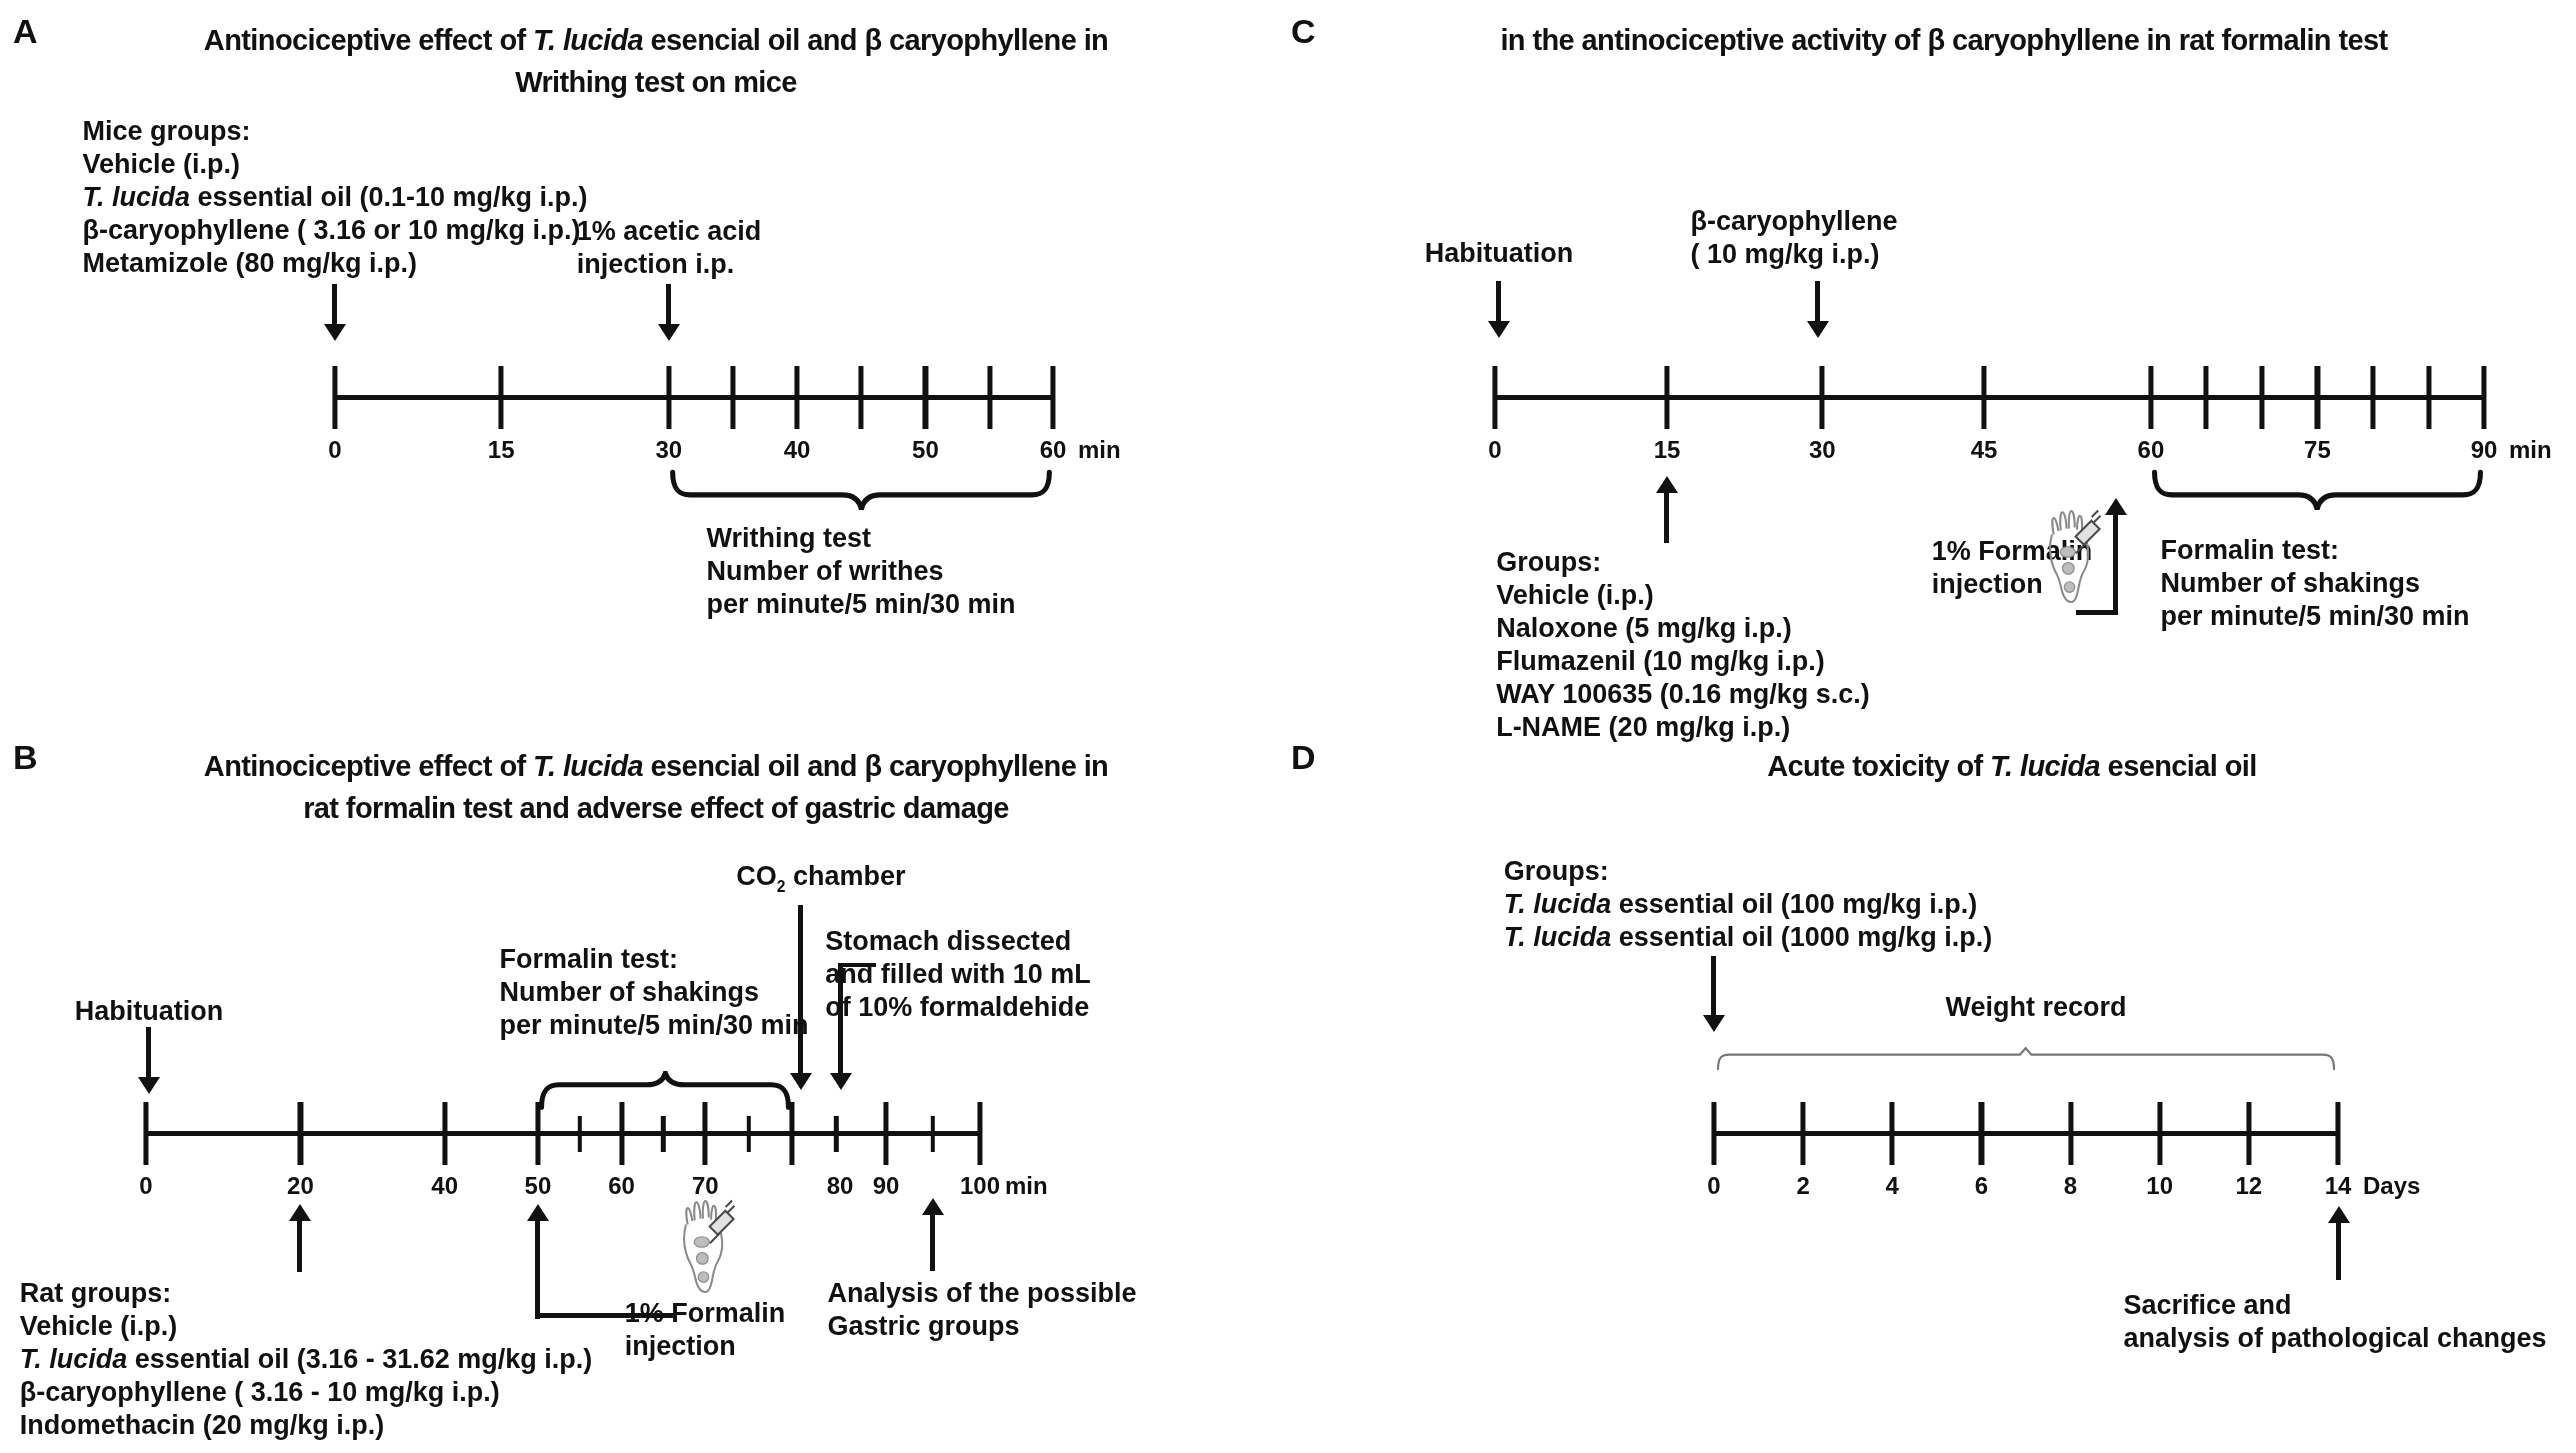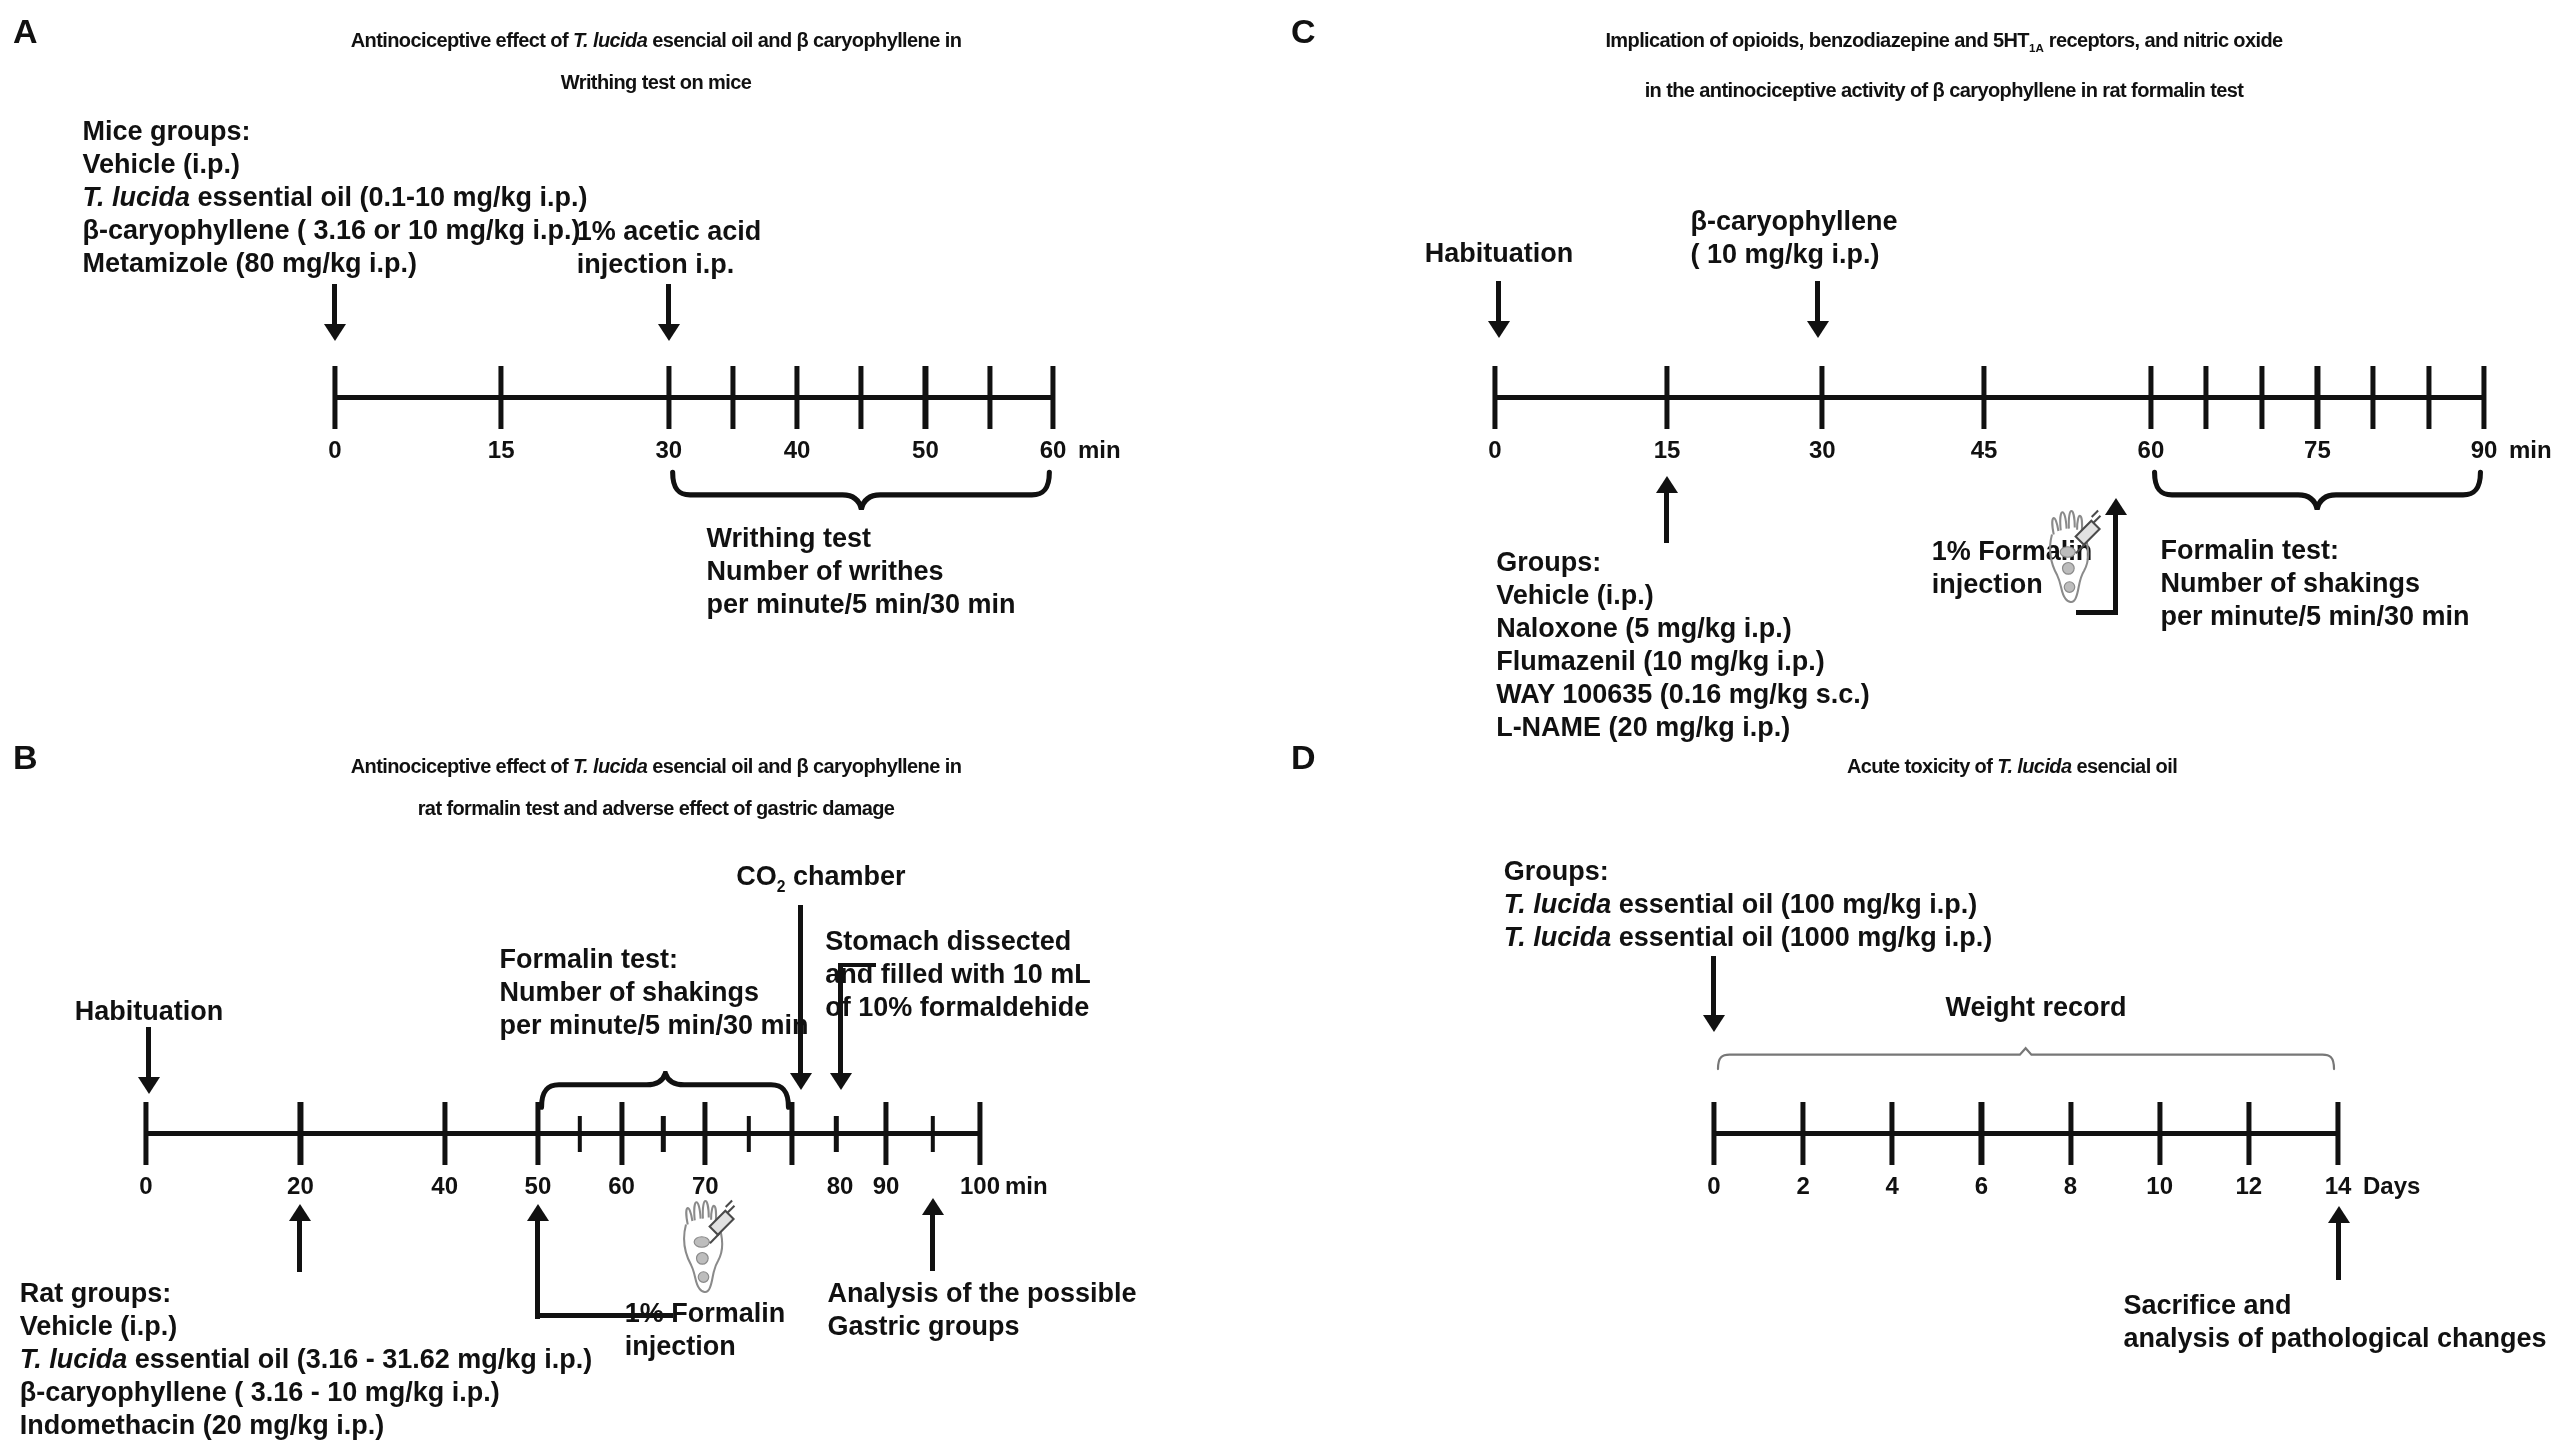--- a/index.html
+++ b/index.html
@@ -1,21 +1,21 @@
 <!DOCTYPE html>
 <html style="font-size:11.7px"><head>
 <meta charset="utf-8">
 <style>
   html,body{margin:0;padding:0;background:#fff;}
   #canvas{position:relative;width:2576px;height:1453px;background:#fff;overflow:hidden;
           font-family:"Liberation Sans",sans-serif;color:#111;}
   .panel{display:contents;}
   .panel-letter{position:absolute;font-size:34px;font-weight:bold;}
   .panel-title{position:absolute;transform:translateX(-50%);text-align:center;
-               font-size:20px;font-weight:bold;letter-spacing:-0.6px;line-height:42px;}
+               font-size:29px;font-weight:bold;letter-spacing:-0.6px;line-height:42px;}
   .panel-title .ln{white-space:nowrap;}
   .textblock{position:absolute;transform:translateX(-50%);text-align:left;
              font-size:27px;font-weight:bold;line-height:33px;}
   .textblock .ln{white-space:nowrap;}
   sub{font-size:0.58em;vertical-align:-0.45em;letter-spacing:0;}
   
   .timeline{position:absolute;height:109px;}
   .tl-line{position:absolute;left:-1.5px;right:-1.5px;top:29px;height:5.1px;background:#111;}
   .tick{position:absolute;top:0;width:5.1px;height:63px;background:#111;transform:translateX(-50%);}
   .tick.minor{top:14px;height:36px;width:4.4px;}
@@ -185,21 +185,20 @@
         <div class="ln"><i>T. lucida</i> essential oil (3.16 - 31.62 mg/kg i.p.)</div>
         <div class="ln">β-caryophyllene ( 3.16 - 10 mg/kg i.p.)</div>
         <div class="ln">Indomethacin (20 mg/kg i.p.)</div>
       </div>
   </div>
 
   
   <div class="panel">
     <div class="panel-letter" style="left:1291px;top:11.7px;">C</div>
     <div class="panel-title" style="left:1944px;top:19px;">
-        <div class="ln">Implication of opioids, benzodiazepine and 5HT<sub>1A</sub> receptors, and nitric oxide</div>
         <div class="ln">in the antinociceptive activity of β caryophyllene in rat formalin test</div>
       </div>
     <div class="textblock" style="left:1499px;top:237px;">Habituation</div>
     <div class="arrow down" style="left:1496px;top:281px;height:41px;"></div>
     <div class="textblock" style="left:1794px;top:205px;">
         <div class="ln">β-caryophyllene</div>
         <div class="ln">( 10 mg/kg i.p.)</div>
       </div>
     <div class="arrow down" style="left:1815px;top:281px;height:41px;"></div>
     <div class="timeline" style="left:1495px;top:366px;width:989px;">

